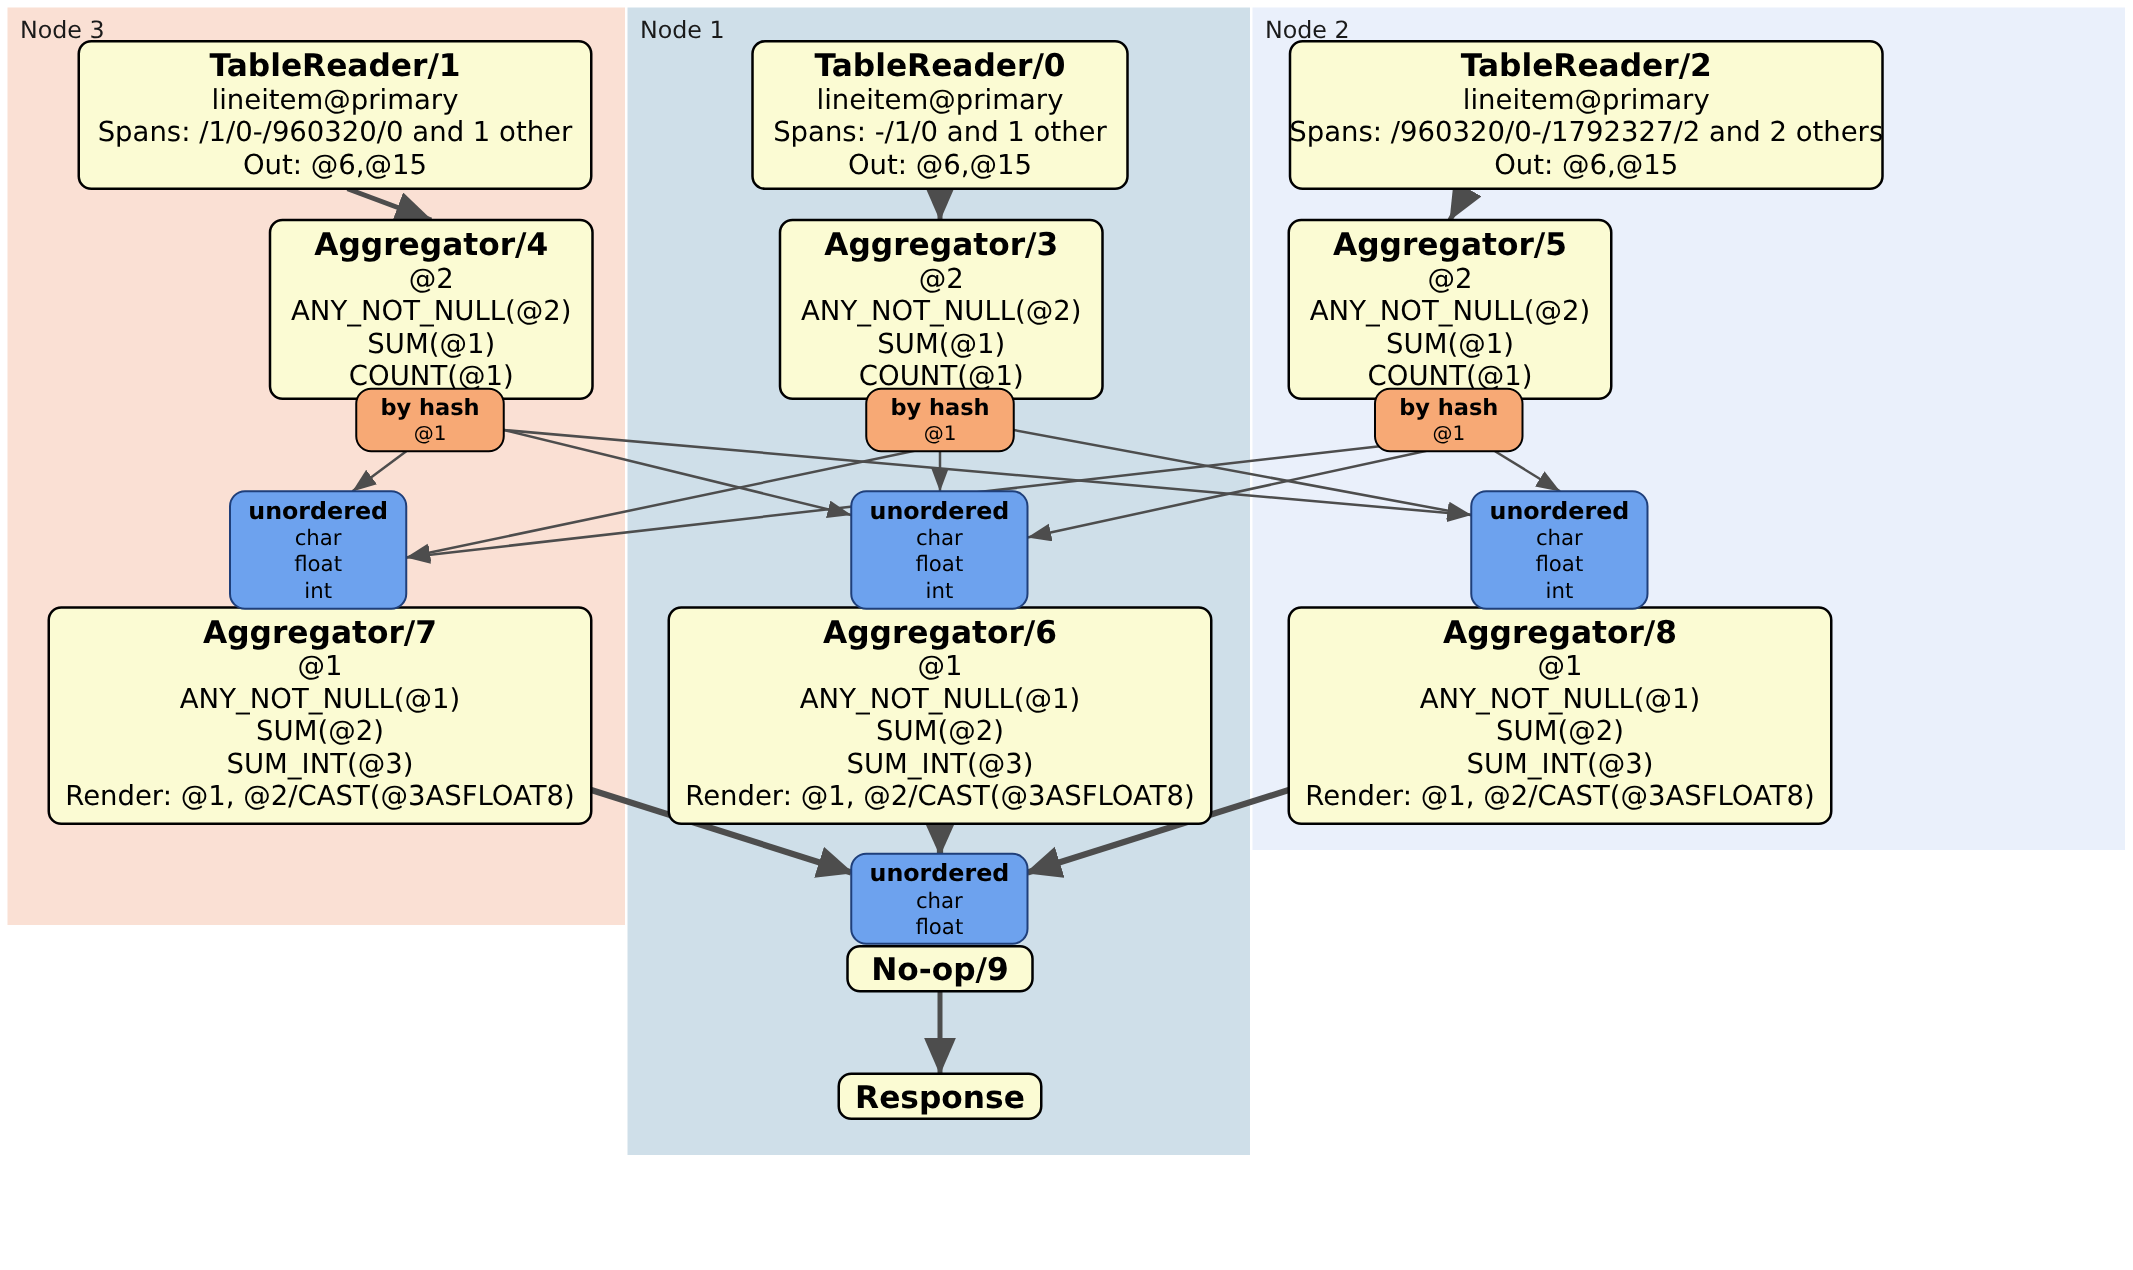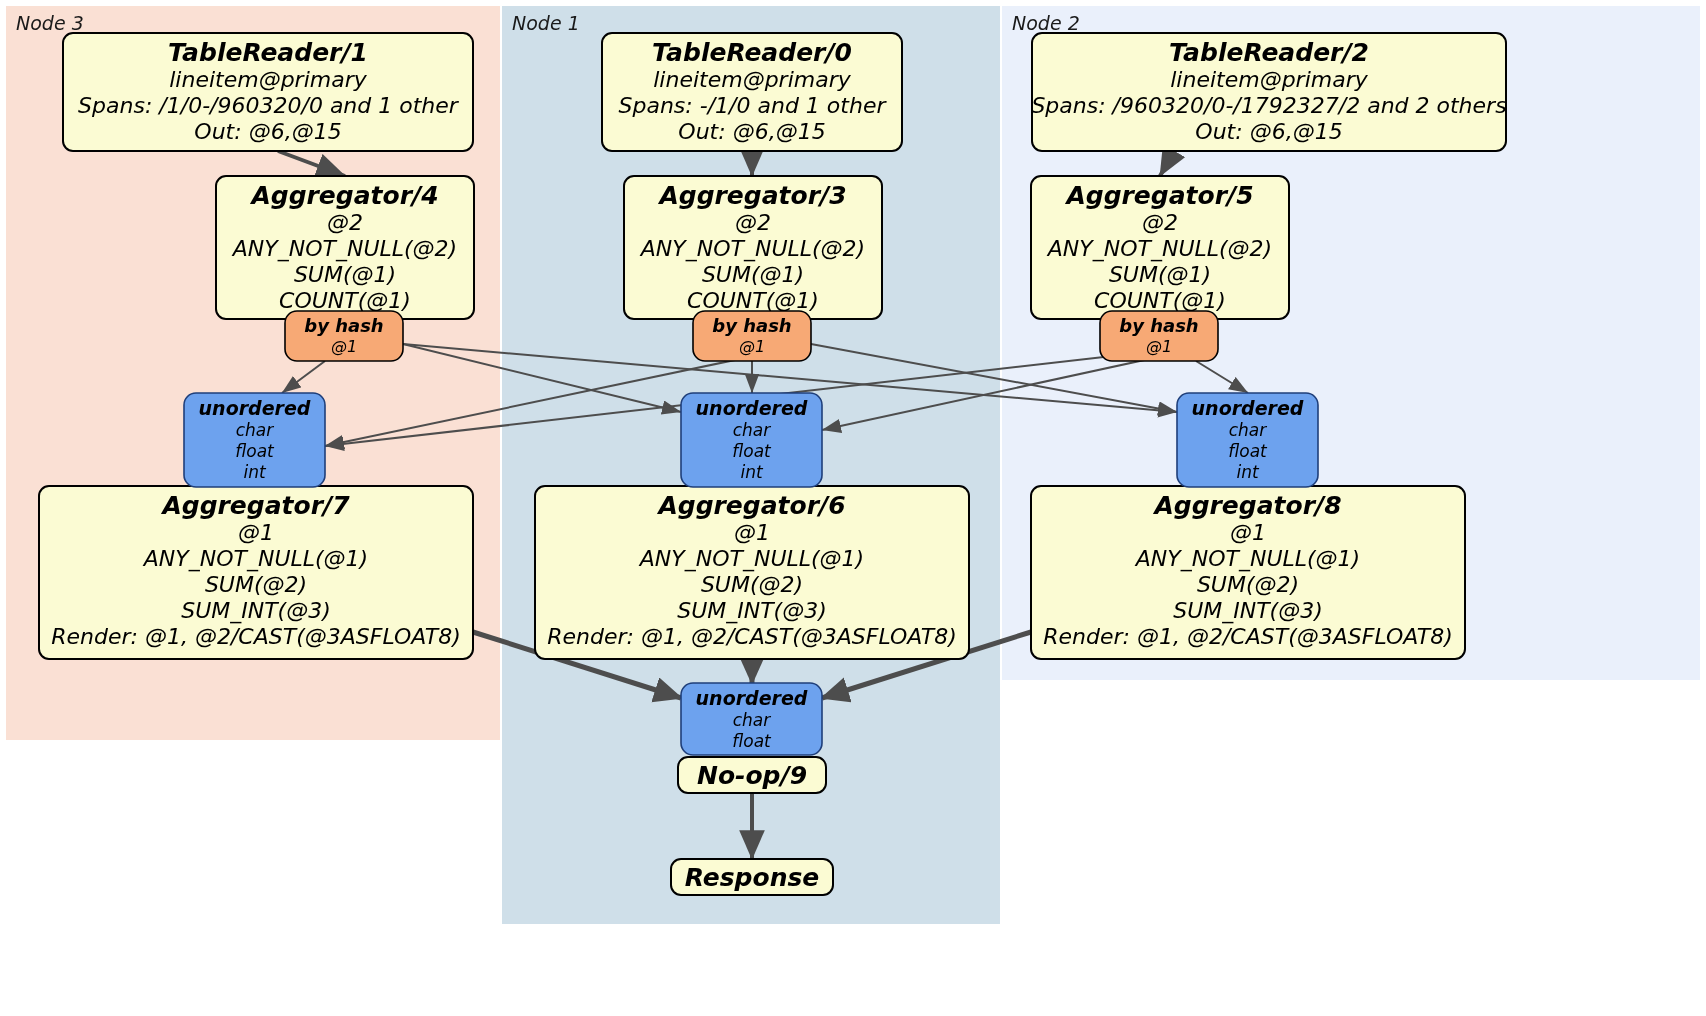--- a/index.html
+++ b/index.html
@@ -10,21 +10,20 @@
   body {
     width: 1706px;
     height: 1016px;
     font-family: "DejaVu Sans", "Liberation Sans", sans-serif;
     overflow: hidden;
   }
   #diagram {
     position: relative;
     width: 1572px;
     height: 1016px;
-    font-style: italic;
   }
   svg.canvas {
     position: absolute;
     top: 0;
     left: 0;
     width: 1706px;
     height: 1016px;
   }
   .node-panel-label {
     font-size: 19px;

